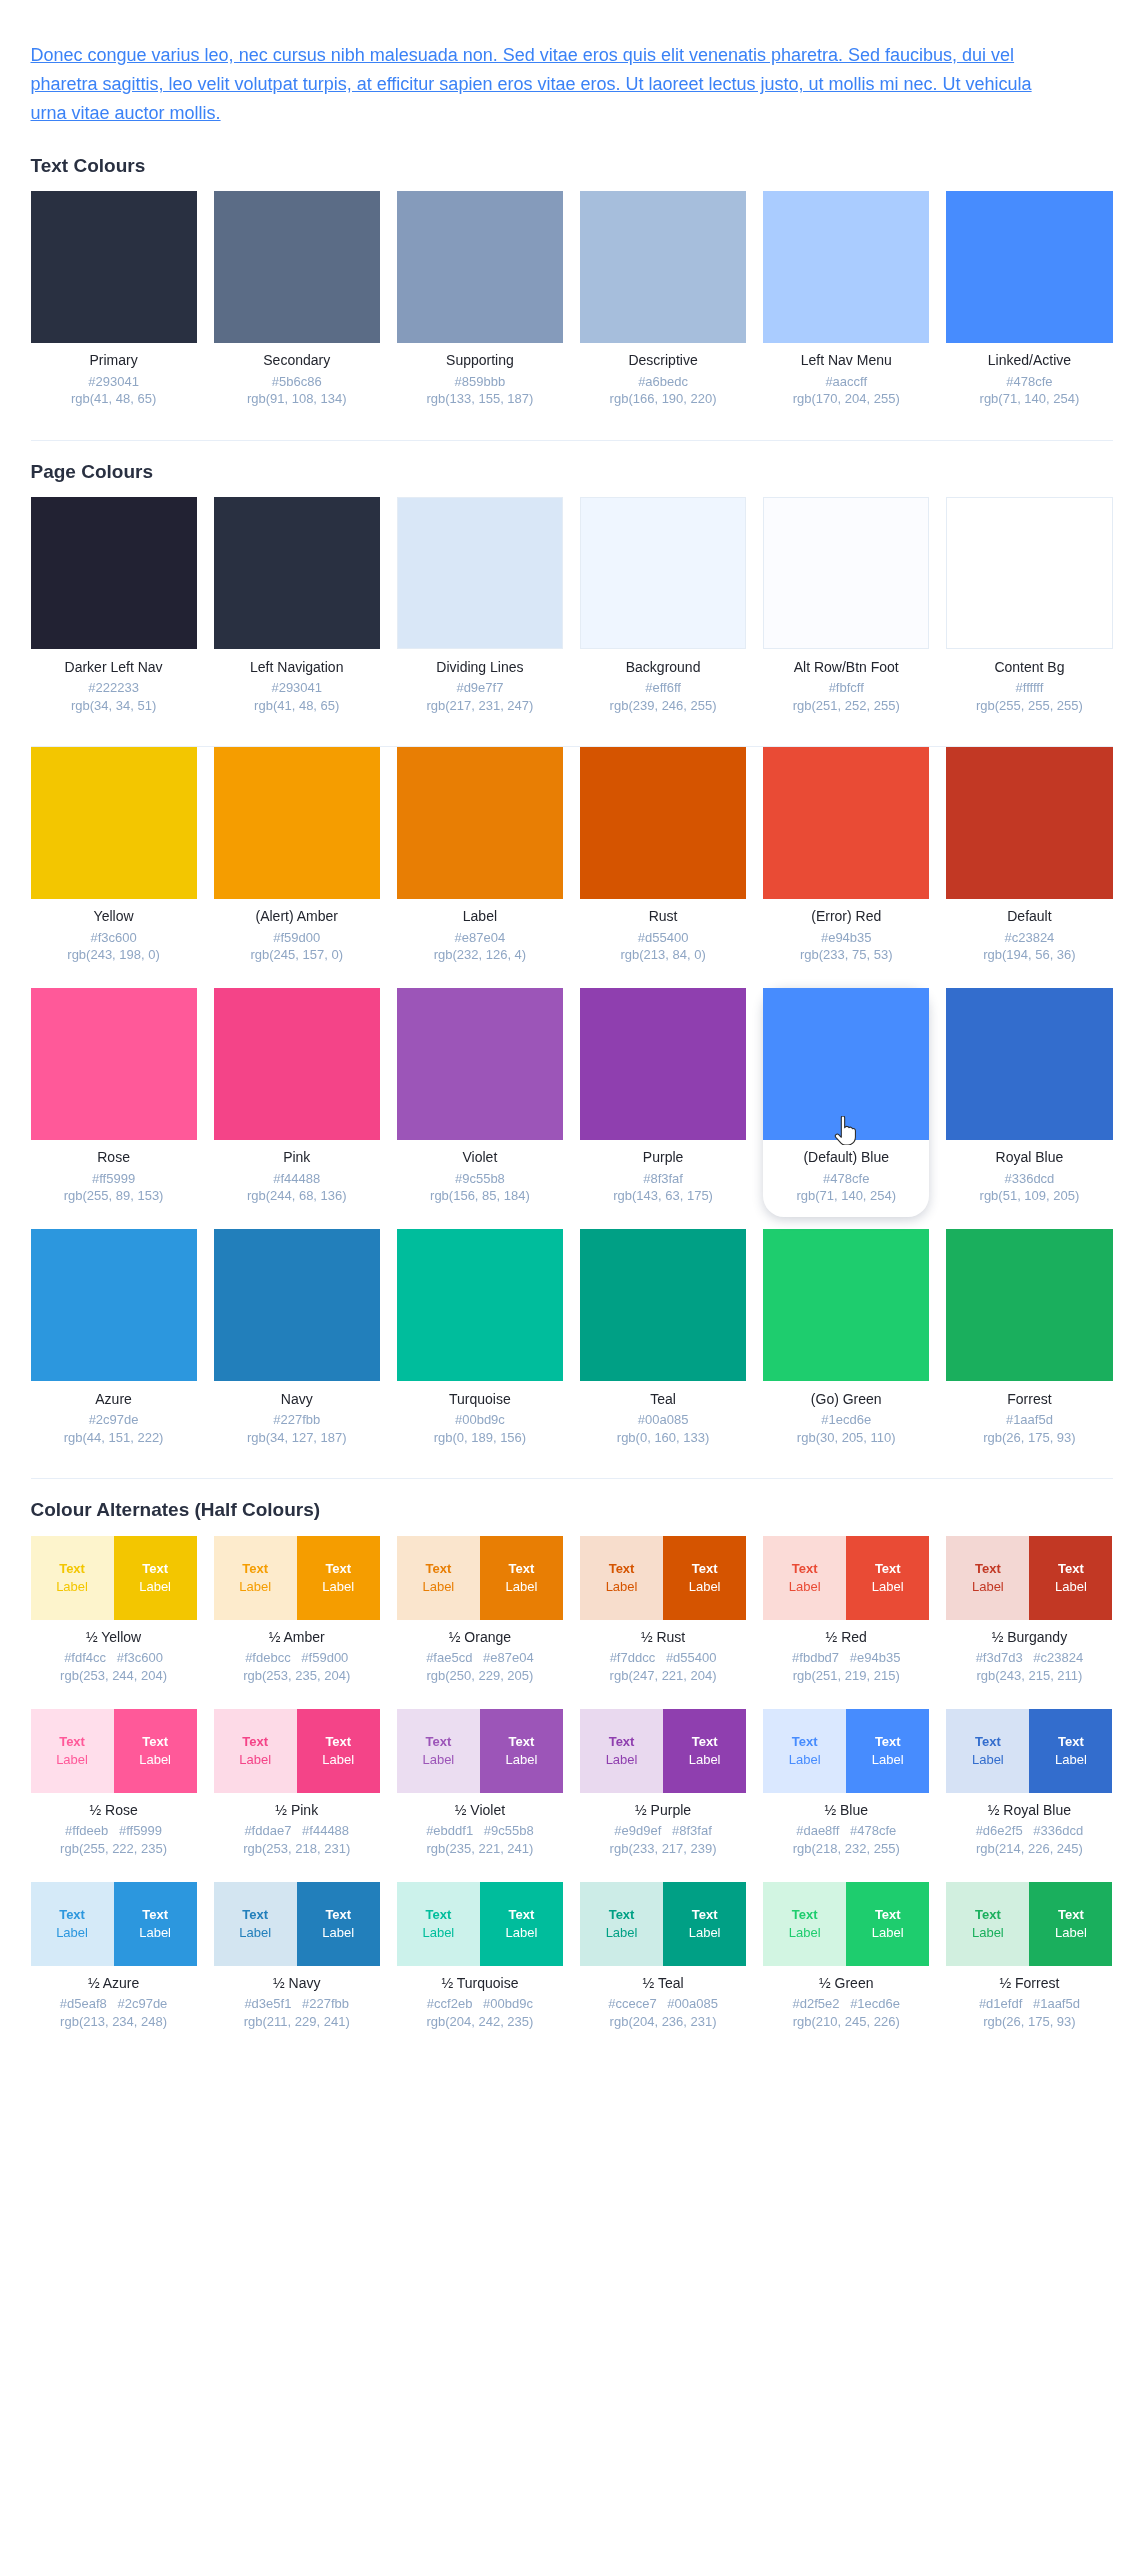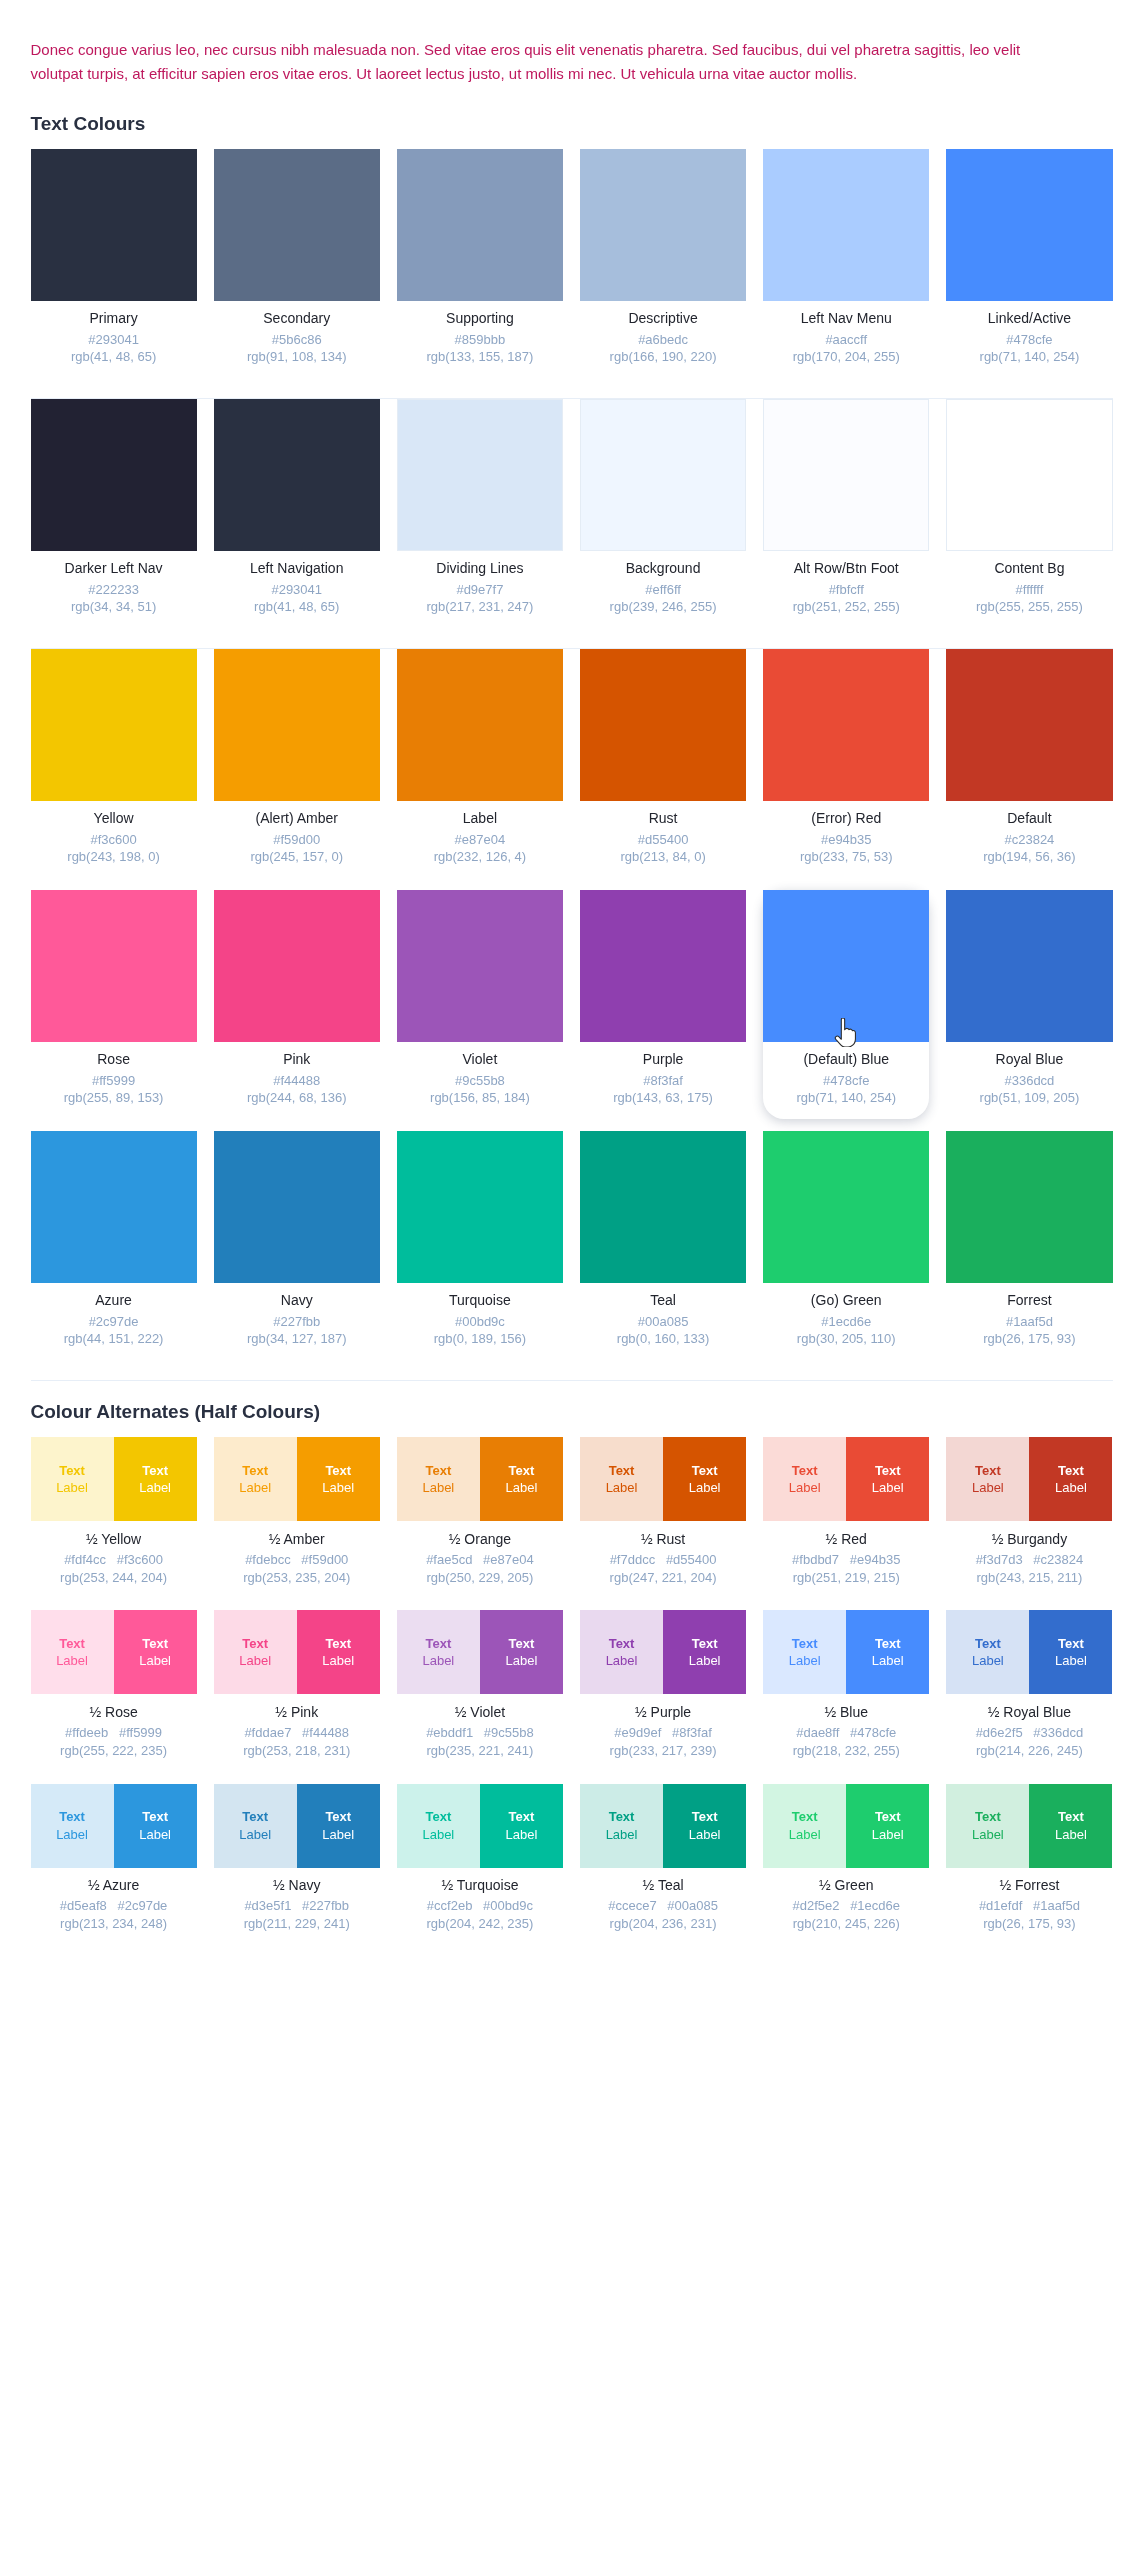--- a/index.html
+++ b/index.html
@@ -24,24 +24,25 @@
     font-size: 30.5px;
     font-weight: bold;
     letter-spacing: -0.2px;
     color: #293041;
     margin: 0;
     line-height: 1.1;
   }
 
   .intro {
     padding: 23px 30.5px 6.1px 30.5px;
-    font-size: 15px;
+    font-size: 18px;
     line-height: 1.62;
-    color: #be185d;
+    color: #3b82f6;
     max-width: 1097px;
+    text-decoration: underline;
   }
 
   
   .section {
     padding: 0 30.5px;
   }
   .section-divider {
     border-top: 0.8px solid #e7eef7;
     margin: 20px 0 0 0;
   }
@@ -197,20 +198,21 @@
             <div class="swatch-meta">
               <div class="swatch-name">Linked/Active</div>
               <div class="swatch-hex">#478cfe</div>
               <div class="swatch-rgb">rgb(71, 140, 254)</div>
             </div>
           </div>
         </div>
       </div>
       <div class="section">
         <div class="section-divider"></div>
+        <div class="section-title">Page Colours</div>
         <div class="swatch-row">
           <div class="swatch-card">
             <div class="swatch-chip" style="background: rgb(34, 34, 51);"></div>
             <div class="swatch-meta">
               <div class="swatch-name">Darker Left Nav</div>
               <div class="swatch-hex">#222233</div>
               <div class="swatch-rgb">rgb(34, 34, 51)</div>
             </div>
           </div>
           <div class="swatch-card">

